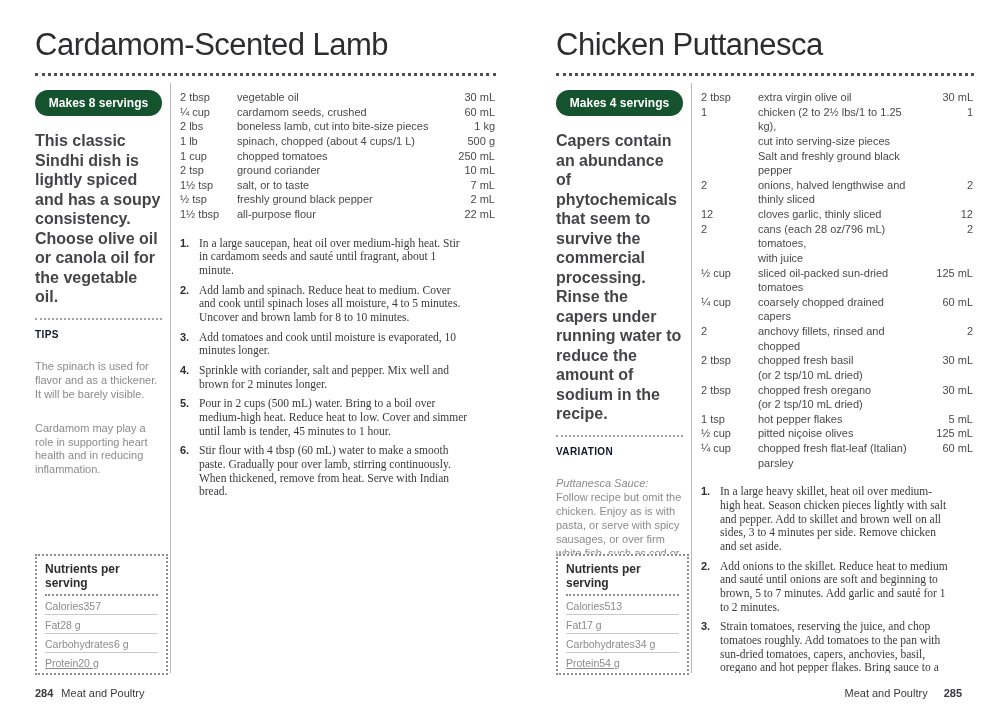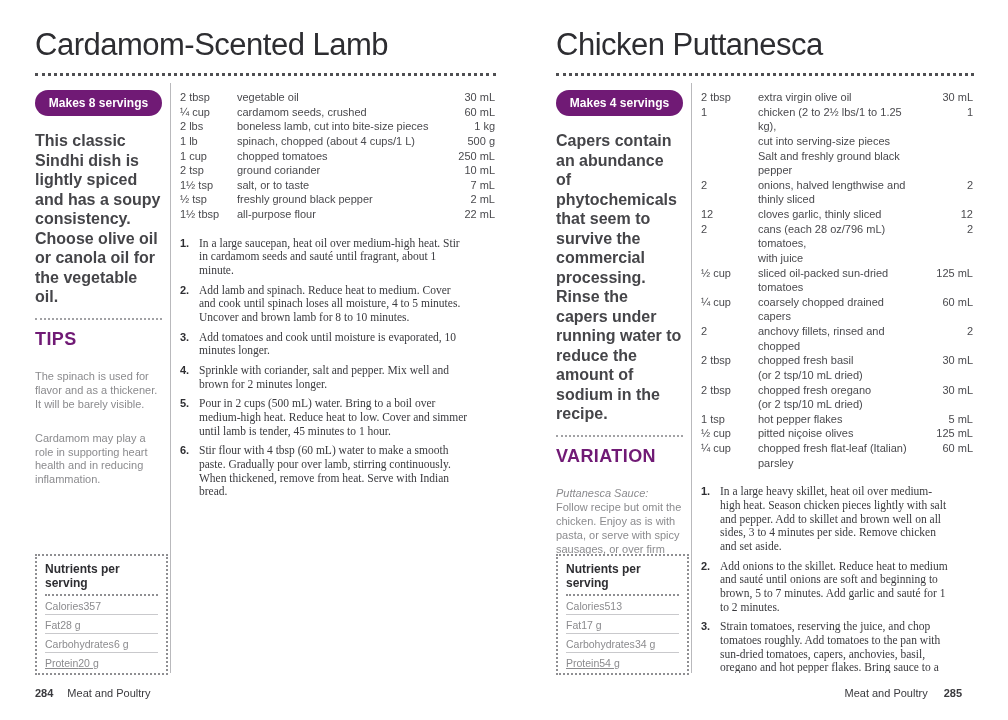--- a/index.html
+++ b/index.html
@@ -11,26 +11,26 @@
   .page-right { padding-left:52px; padding-right:34px; }
 
   .title { font-size:31px; font-weight:400; color:#2d2d31; letter-spacing:-0.5px; }
   .title-rule { border-bottom:3px dotted #4f4f52; margin-top:10px; }
 
   .page-body { display:flex; height:590px; margin-top:7px; overflow:hidden; }
   .sidebar { width:127px; flex:none; padding-top:7px; }
   .vrule { width:1px; flex:none; background:#b9b9bc; margin-left:8px; }
   .content { flex:1; min-width:0; padding-left:9px; padding-top:7px; }
 
-  .badge { background:#701a75; color:#ffffff; font-weight:bold; font-size:12px;
+  .badge { background:#14532d; color:#ffffff; font-weight:bold; font-size:12px;
            text-align:center; border-radius:14px; padding:6px 4px; }
   .intro { margin-top:15px; font-size:16px; font-weight:bold; color:#454549;
            line-height:1.22; }
   .dotdiv { border-top:2px dotted #a2a2a5; margin:11px 0 9px; }
-  .side-h { font-size:18px; font-weight:bold; color:#701a75; letter-spacing:0.4px; }
+  .side-h { font-size:10px; font-weight:bold; color:#0f172a; letter-spacing:0.4px; }
   .side-p { font-size:11px; color:#8b8b8e; line-height:1.27; margin-top:20px; }
   .side-p i { color:#8b8b8e; }
 
   .ingredients { padding-right:1px; }
   .ing-row { display:flex; font-size:11px; color:#4a4a4e; line-height:1.33; }
   .ing-qty { width:57px; flex:none; }
   .ing-desc { flex:1; min-width:0; }
   .ing-metric { width:56px; flex:none; text-align:right; }
 
   .steps { margin-top:15px; padding-right:26px; }
@@ -48,21 +48,21 @@
   .nut-title { font-size:12px; font-weight:bold; color:#2e2e32; padding-bottom:4px;
                border-bottom:2px dotted #8f8f92; }
   .nut-row { display:flex; font-size:10.5px;
              color:#8b8b8e; padding:3.5px 0 2.5px; border-bottom:1px solid #c9c9cc; }
   .nut-row:last-child { border-bottom:none;text-decoration:underline; }
 
   .footer { position:absolute; bottom:21px; font-size:11px; color:#3a3a3e; }
   .footer-left  { left:35px; }
   .footer-right { right:46px; text-align:right; }
   .page-num { font-weight:bold; }
-  .footer-left .page-num { margin-right:14px; }
+  .footer-left .page-num { margin-right:8px; }
   .footer-right .page-num { margin-left:16px; }
 </style>
 </head>
 <body>
 
 <div class="spread">
 
   <div class="page page-left">
     <div class="title">Cardamom-Scented Lamb</div>
     <div class="title-rule"></div>

